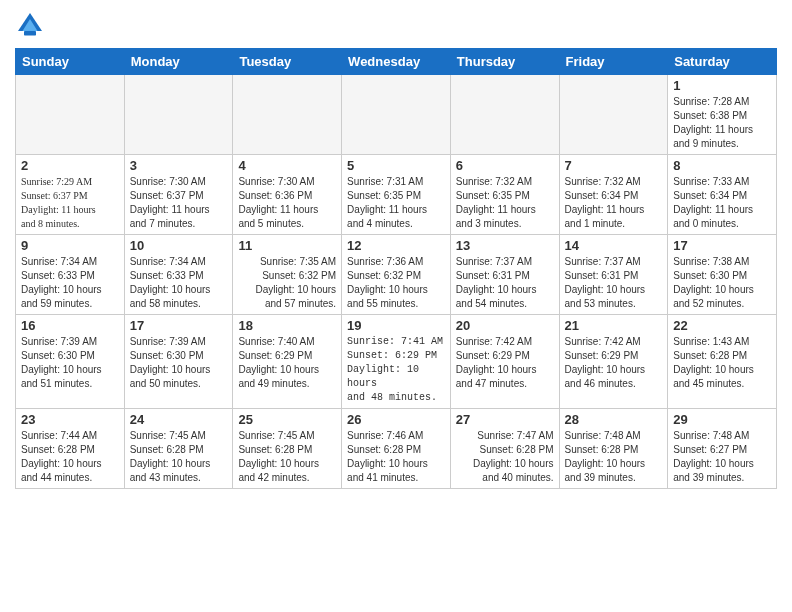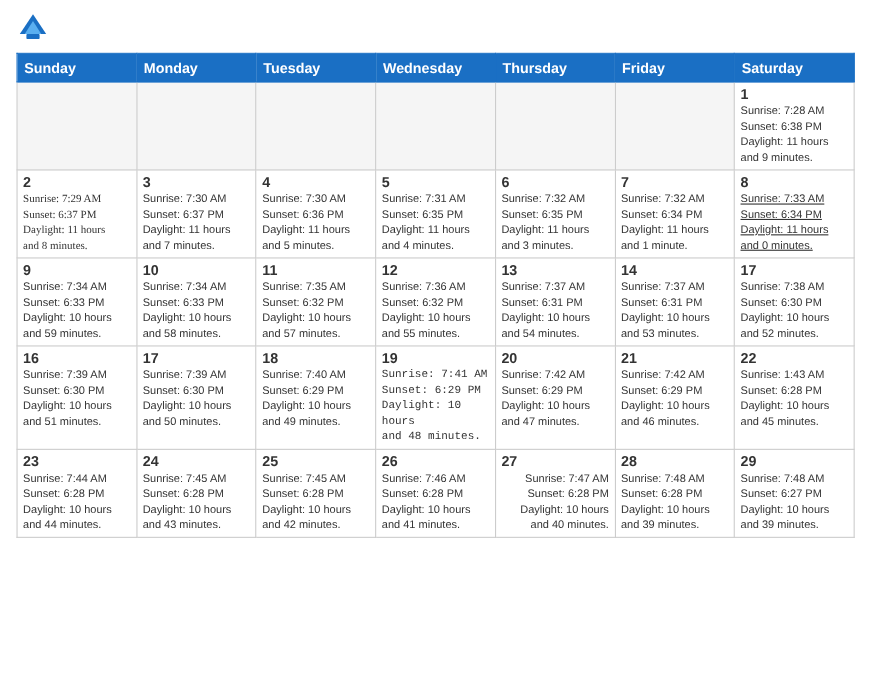--- a/index.html
+++ b/index.html
@@ -110,21 +110,21 @@
           </td>
           <td>
             <span class="day-num">7</span>
             <div class="day-info" style="white-space: pre-line;">Sunrise: 7:32 AM
 Sunset: 6:34 PM
 Daylight: 11 hours
 and 1 minute.</div>
           </td>
           <td>
             <span class="day-num">8</span>
-            <div class="day-info" style="white-space: pre-line; text-decoration: underline;">Sunrise: 7:33 AM
+            <div class="day-info" style="white-space: pre-line;">Sunrise: 7:33 AM
 Sunset: 6:34 PM
 Daylight: 11 hours
 and 0 minutes.</div>
           </td>
         </tr>
         <tr>
           <td>
             <span class="day-num">9</span>
             <div class="day-info" style="white-space: pre-line;">Sunrise: 7:34 AM
 Sunset: 6:33 PM
@@ -133,21 +133,21 @@
           </td>
           <td>
             <span class="day-num">10</span>
             <div class="day-info" style="white-space: pre-line;">Sunrise: 7:34 AM
 Sunset: 6:33 PM
 Daylight: 10 hours
 and 58 minutes.</div>
           </td>
           <td>
             <span class="day-num">11</span>
-            <div class="day-info" style="white-space: pre-line;">Sunrise: 7:35 AM
+            <div class="day-info" style="white-space: pre-line; text-align: right;">Sunrise: 7:35 AM
 Sunset: 6:32 PM
 Daylight: 10 hours
 and 57 minutes.</div>
           </td>
           <td>
             <span class="day-num">12</span>
             <div class="day-info" style="white-space: pre-line;">Sunrise: 7:36 AM
 Sunset: 6:32 PM
 Daylight: 10 hours
 and 55 minutes.</div>

